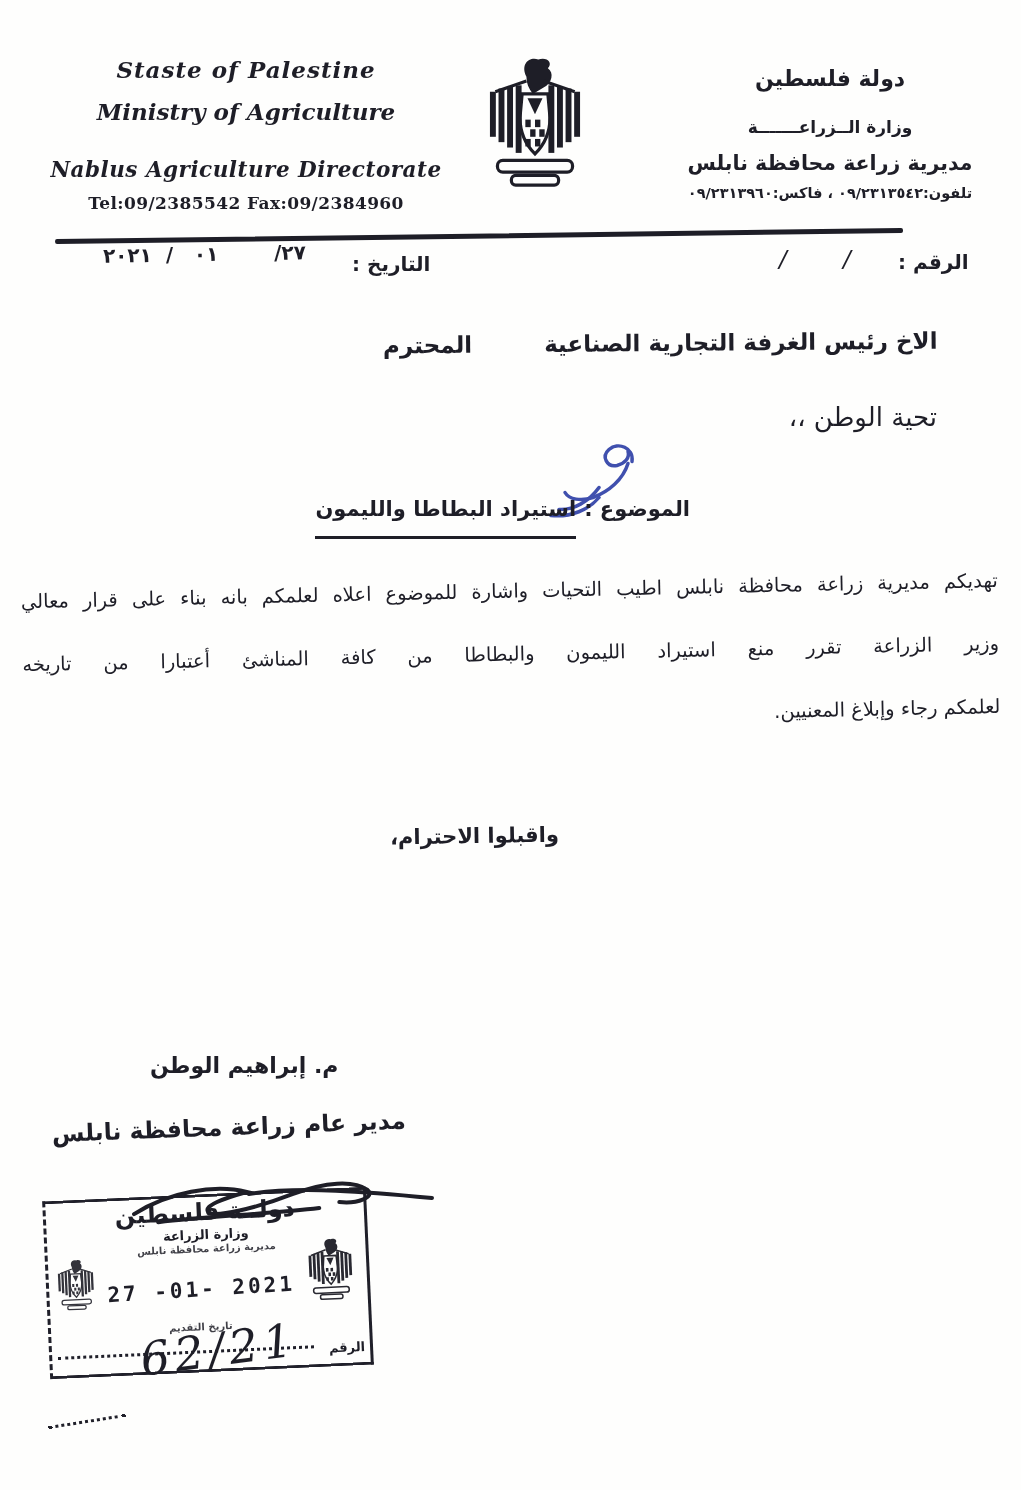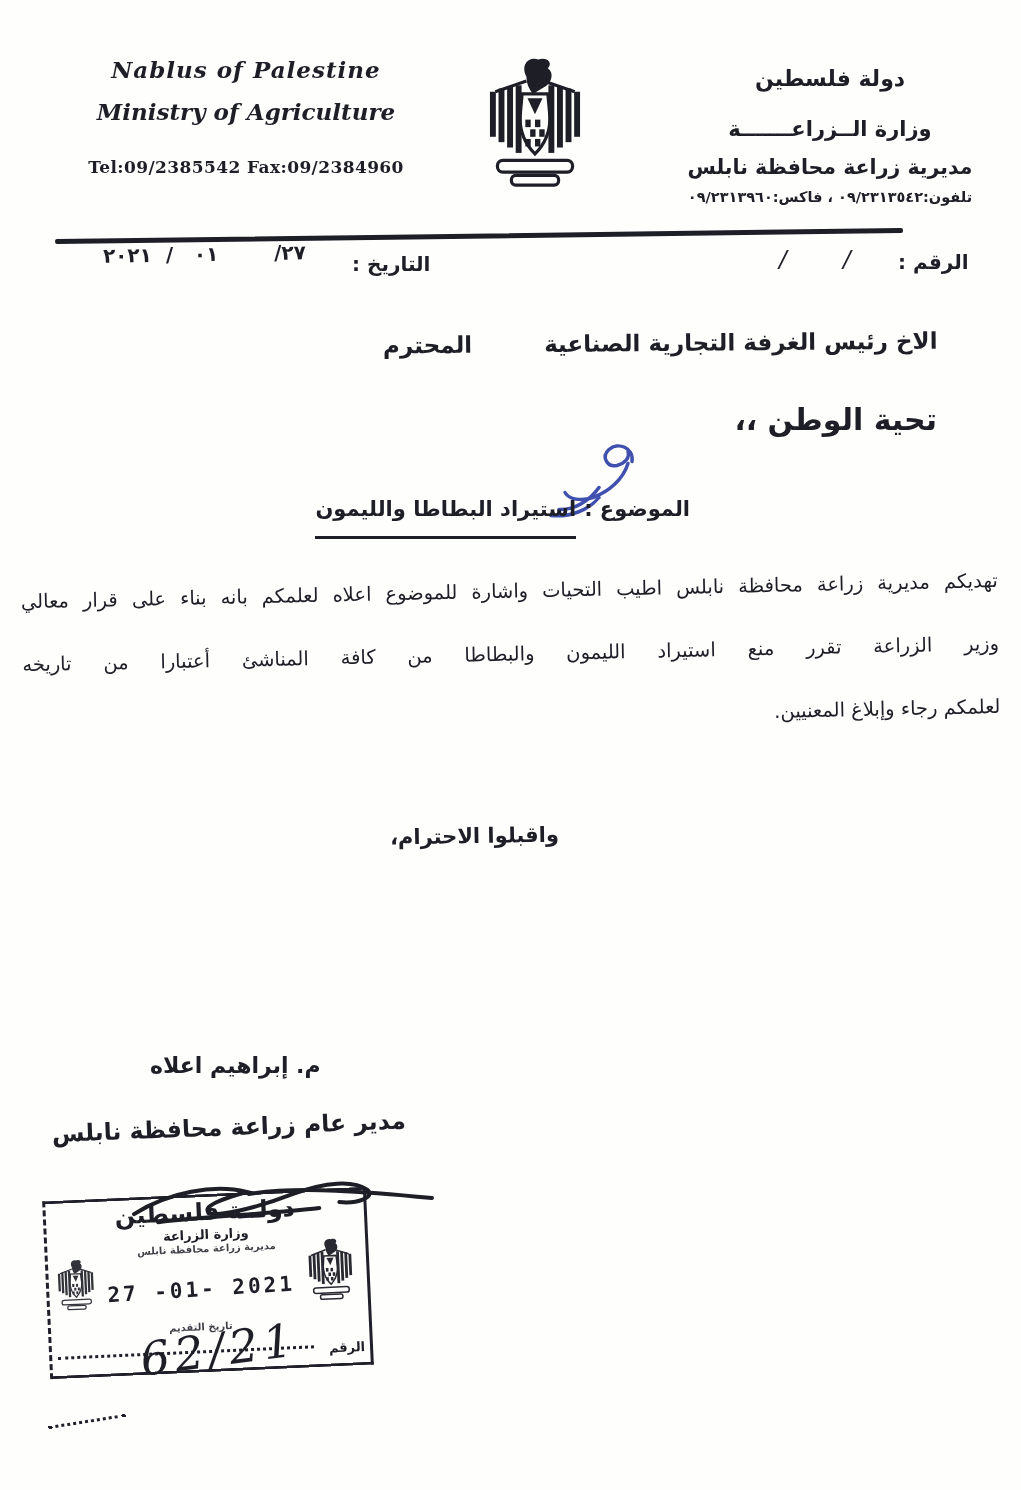--- a/index.html
+++ b/index.html
@@ -16,39 +16,39 @@
   .en-l1{font-size:23px;letter-spacing:1px;margin-bottom:15px;}
   .en-l2{font-size:23px;margin-bottom:32px;}
   .en-l3{font-size:21.5px;margin-bottom:11px;letter-spacing:.5px;}
   .en-l4{font-size:17px;font-style:normal;letter-spacing:.4px;}
 
   .emblem-main{left:476px;top:54px;width:118px;height:142px;}
   .emblem-main svg{width:100%;height:100%;}
 
   .ar-block{left:645px;top:66px;width:370px;text-align:center;font-weight:bold;}
   .ar-l1{font-size:22px;margin-bottom:26px;}
-  .ar-l2{font-size:21px;margin-bottom:14px;}
+  .ar-l2{font-size:17px;margin-bottom:14px;}
   .ar-l3{font-size:20.5px;margin-bottom:10px;}
   .ar-l4{font-size:14.5px;text-align:center;}
 
   .rule{left:55px;top:228px;width:848px;height:4.5px;background:#1e1e27;
         transform:rotate(-.75deg);transform-origin:right center;border-radius:2px;}
 
   
   .ref-num-label{left:898px;top:250px;font-size:20px;font-weight:bold;}
   .ref-slash-1{left:843px;top:246px;font-size:23px;font-style:italic;}
   .ref-slash-2{left:779px;top:246px;font-size:23px;font-style:italic;}
   .ref-date-label{left:352px;top:252px;font-size:20px;font-weight:bold;}
   .ref-date-value{left:103px;top:242px;font-size:20px;font-weight:bold;
                   transform:rotate(-1deg);}
 
   
   .addressee-row{right:84px;top:330px;display:flex;direction:rtl;gap:72px;
                  font-size:23px;font-weight:bold;transform:rotate(-.5deg);}
-  .greeting{right:84px;top:402px;font-size:30px;font-weight:bold;}
+  .greeting{right:84px;top:402px;font-size:26px;font-weight:normal;}
 
   .blue-mark{left:535px;top:434px;width:115px;height:88px;}
   .black-mark{left:128px;top:1163px;width:312px;height:74px;z-index:4;}
 
   .subject-row{right:331px;top:497px;display:flex;direction:rtl;align-items:baseline;gap:8px;
                font-size:21px;font-weight:bold;}
   .subject-underline{border-bottom:3px solid #1e1e27;padding-bottom:15px;}
 
   .body-text{left:20px;top:549px;width:977px;font-size:19.5px;line-height:63px;
              transform:rotate(-1.25deg);transform-origin:top right;}
@@ -110,22 +110,23 @@
         <rect x="59" y="69" width="5" height="7"></rect>
       <rect x="46" y="78" width="5" height="7"></rect>
         <rect x="55" y="78" width="5" height="7"></rect>
     </g>
   </symbol>
 </svg>
 
 <div class="page">
 
   <div class="abs en-block">
-    <div class="en-l1">Nablus of Palestine</div>
+    <div class="en-l1">Staste of Palestine</div>
     <div class="en-l2">Ministry of Agriculture</div>
+    <div class="en-l3">Nablus Agriculture Directorate</div>
     <div class="en-l4">Tel:09/2385542 Fax:09/2384960</div>
   </div>
 
   <div class="abs emblem-main">
     <svg viewBox="0 0 110 130">
         <use href="#eagle"></use>
       </svg>
   </div>
 
   <div class="abs ar-block rtl">
@@ -165,21 +166,21 @@
   </div>
 
   <div class="abs body-text rtl">
     <div class="body-line-justify">تهديكم مديرية زراعة محافظة نابلس اطيب التحيات واشارة للموضوع اعلاه لعلمكم بانه بناء على قرار معالي</div>
     <div class="body-line-justify">وزير الزراعة تقرر منع استيراد الليمون والبطاطا من كافة المناشئ أعتبارا من تاريخه</div>
     <div class="body-line-start">لعلمكم رجاء وإبلاغ المعنيين.</div>
   </div>
 
   <div class="abs closing rtl">واقبلوا الاحترام،</div>
 
-  <div class="abs sig-name rtl">م. إبراهيم اعلاه</div>
+  <div class="abs sig-name rtl">م. إبراهيم الوطن</div>
   <div class="abs sig-title rtl">مدير عام زراعة محافظة نابلس</div>
 
   <div class="abs black-mark">
     <svg viewBox="0 0 310 72" width="100%" height="100%">
       <g stroke="#1e1e27" stroke-width="4" fill="none" stroke-linecap="round">
         <path d="M6 50 C40 28 86 20 118 28 C96 34 74 42 80 48 C86 54 128 44 164 30 C196 18 224 16 238 26 C246 33 228 40 210 38"></path>
         <path d="M120 30 C170 22 240 28 302 34"></path>
         <path d="M30 58 C80 52 140 50 190 44"></path>
       </g>
     </svg>

